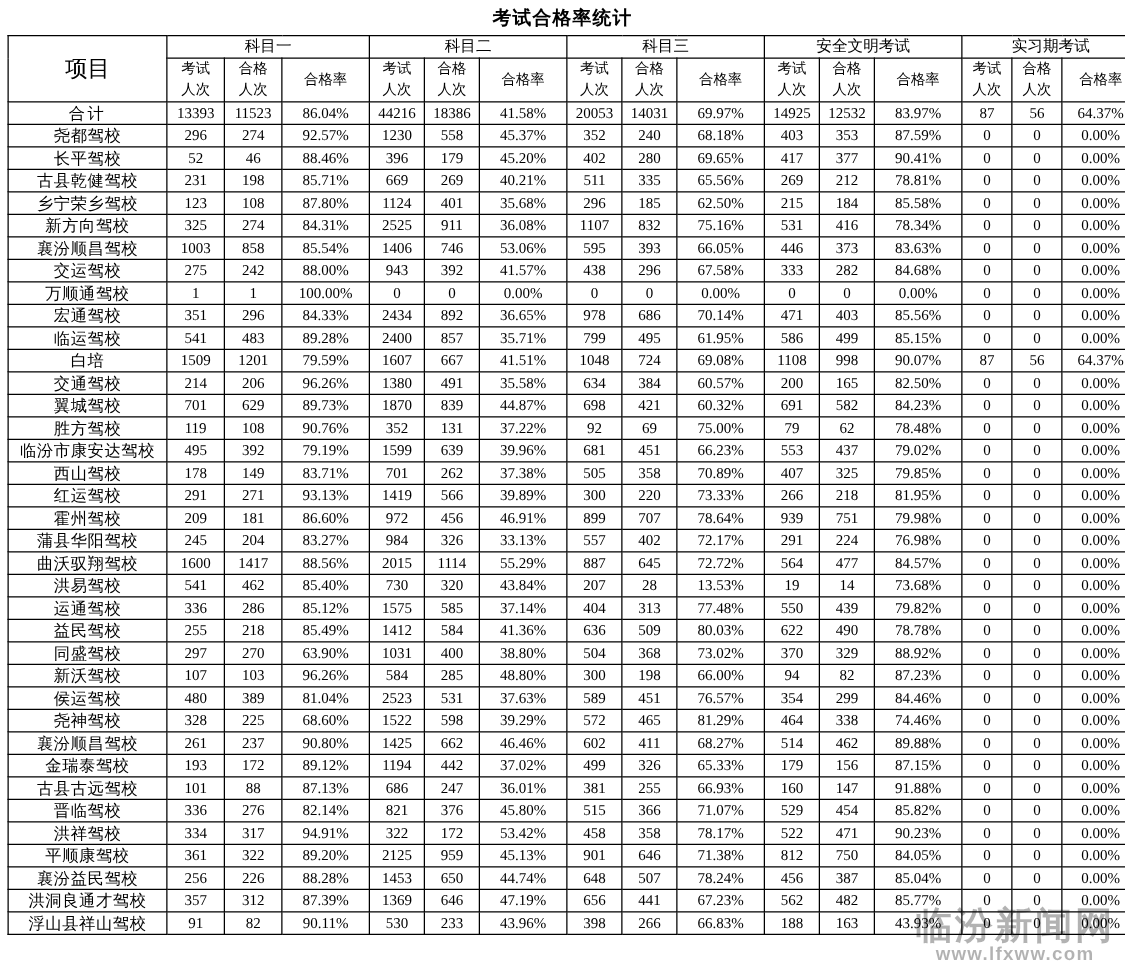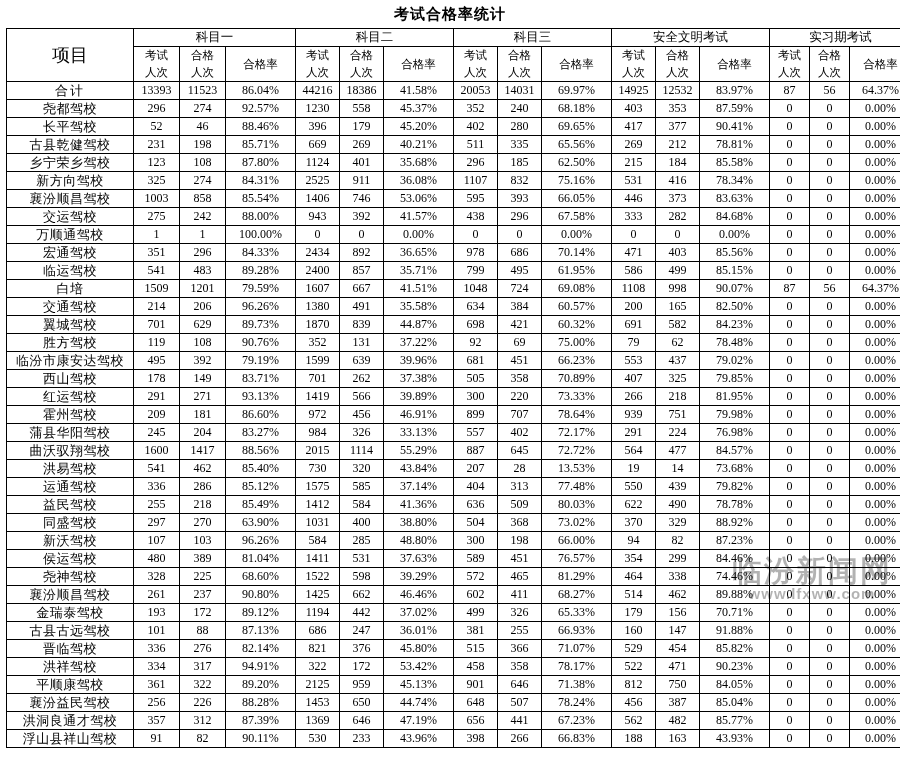--- a/index.html
+++ b/index.html
@@ -9,21 +9,21 @@
   }
   body {
     width: 900px;
     height: 774px;
     font-family: "Liberation Serif", "DejaVu Serif", serif;
     color: #000;
     overflow: hidden;
   }
   #sheet {
     width: 900px;
-    height: 604px;
+    height: 774px;
     position: relative;
     box-sizing: border-box;
     padding: 2px 6px 0 6px;
   }
   .title {
     text-align: center;
     font-size: 15px;
     font-weight: bold;
     letter-spacing: 1px;
     padding: 3px 0 4px 0;
@@ -647,21 +647,21 @@
           <td class="n">87.23%</td>
           <td class="n">0</td>
           <td class="n">0</td>
           <td class="n">0.00%</td>
         </tr>
         <tr>
           <td class="item-name">侯运驾校</td>
           <td class="n">480</td>
           <td class="n">389</td>
           <td class="n">81.04%</td>
-          <td class="n">1411</td>
+          <td class="n">2523</td>
           <td class="n">531</td>
           <td class="n">37.63%</td>
           <td class="n">589</td>
           <td class="n">451</td>
           <td class="n">76.57%</td>
           <td class="n">354</td>
           <td class="n">299</td>
           <td class="n">84.46%</td>
           <td class="n">0</td>
           <td class="n">0</td>
@@ -709,21 +709,21 @@
           <td class="n">172</td>
           <td class="n">89.12%</td>
           <td class="n">1194</td>
           <td class="n">442</td>
           <td class="n">37.02%</td>
           <td class="n">499</td>
           <td class="n">326</td>
           <td class="n">65.33%</td>
           <td class="n">179</td>
           <td class="n">156</td>
-          <td class="n">70.71%</td>
+          <td class="n">87.15%</td>
           <td class="n">0</td>
           <td class="n">0</td>
           <td class="n">0.00%</td>
         </tr>
         <tr>
           <td class="item-name">古县古远驾校</td>
           <td class="n">101</td>
           <td class="n">88</td>
           <td class="n">87.13%</td>
           <td class="n">686</td>

